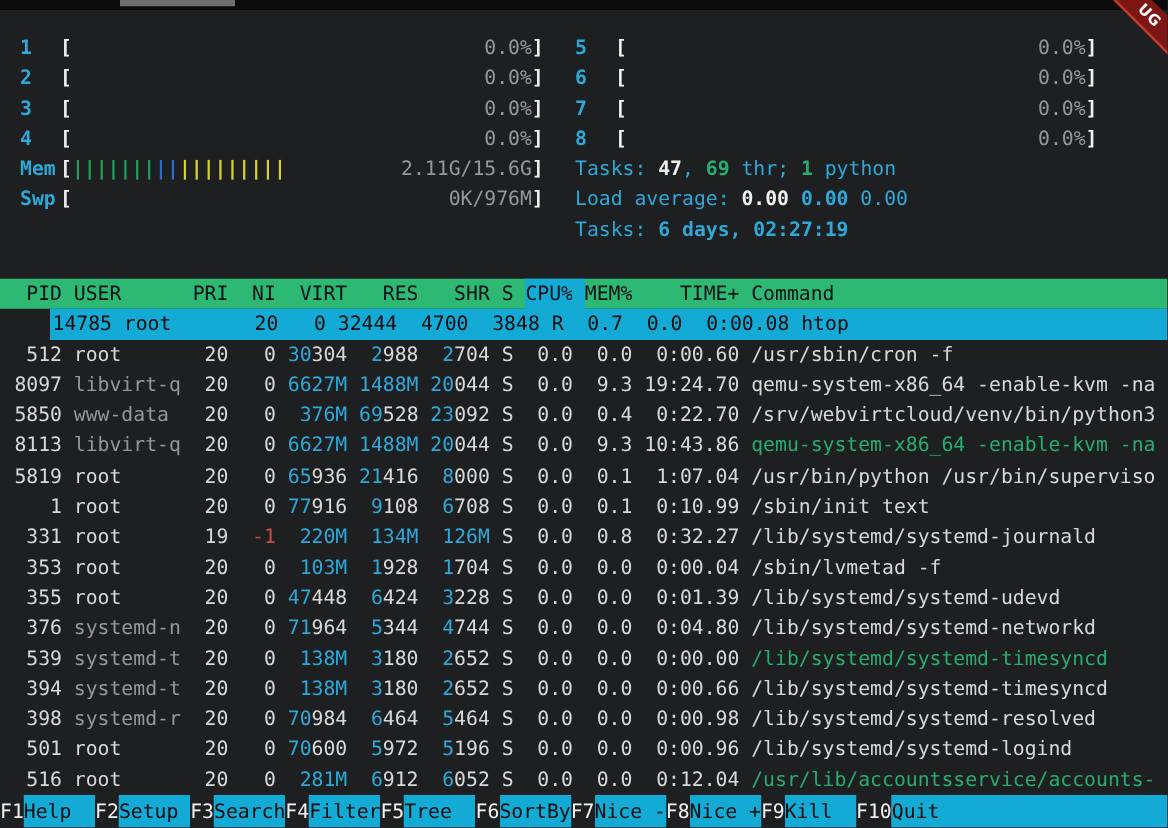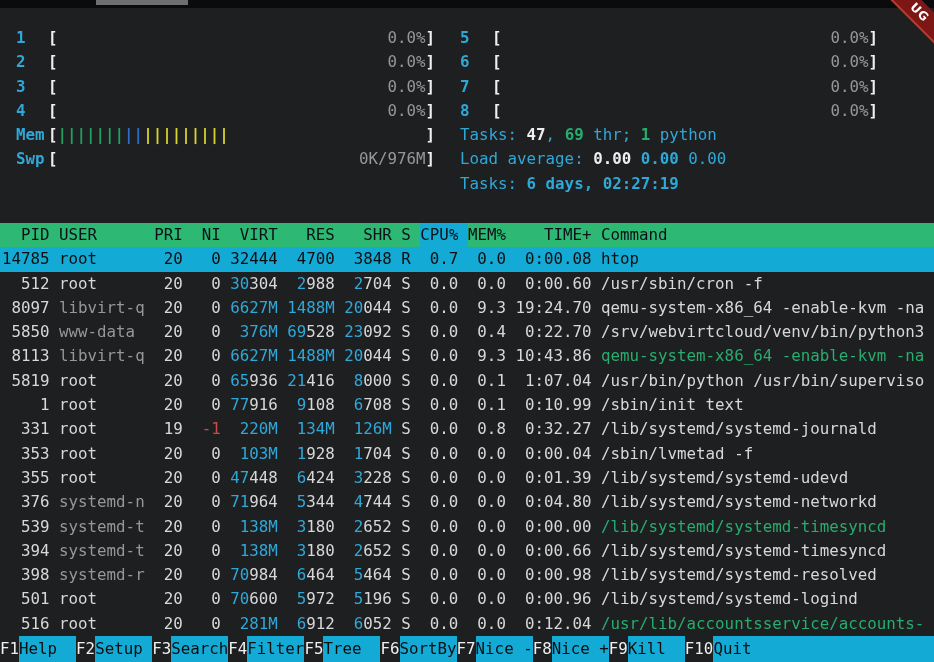--- a/index.html
+++ b/index.html
@@ -39,21 +39,21 @@
   .gb{color:var(--green);font-weight:bold;}
   .cb{color:var(--cyan);font-weight:bold;}
 
   
   #table{position:absolute;left:0;top:223px;width:934px;}
   .thead{display:flex;height:24.3px;line-height:24.3px;white-space:pre;
          background:var(--greenBg);color:#0d1117;padding-left:2px;}
   .thead .c{cursor:default;}
   .prow{display:flex;height:24.3px;line-height:24.3px;white-space:pre;
         color:var(--fg);padding-left:2px;}
-  .prow.sel{background:var(--cyanBg);}
+  .prow.sel{background:var(--cyanBg);margin-left:40px;}
   .prow.sel span{color:#0e0e0e !important;}
   .c{overflow:hidden;flex:0 0 auto;}
   .r{text-align:right;}
   .l{text-align:left;}
   .gap{width:1ch;flex:0 0 auto;}
   .grow{flex:1 1 auto;}
   .dim{color:var(--dim);}
   .red{color:var(--red);}
   .hi{color:var(--cyan);text-align:center;}
   .greentxt{color:var(--green);}
@@ -77,21 +77,21 @@
     <div class="thumb"></div>
   </div>
 
   <div class="ribbon">UG</div>
 
   <div id="meters-left" class="mcol">
       <div class="mrow"><span class="mlabel">1</span><span class="mb">[</span><span class="mfill"></span><span class="mval">0.0%</span><span class="mb">]</span></div>
       <div class="mrow"><span class="mlabel">2</span><span class="mb">[</span><span class="mfill"></span><span class="mval">0.0%</span><span class="mb">]</span></div>
       <div class="mrow"><span class="mlabel">3</span><span class="mb">[</span><span class="mfill"></span><span class="mval">0.0%</span><span class="mb">]</span></div>
       <div class="mrow"><span class="mlabel">4</span><span class="mb">[</span><span class="mfill"></span><span class="mval">0.0%</span><span class="mb">]</span></div>
-      <div class="mrow"><span class="mlabel">Mem</span><span class="mb">[</span><span class="mfill"><span class="p-green">|||||||</span><span class="p-blue">||</span><span class="p-yellow">|||||||||</span></span><span class="mb">]</span></div>
+      <div class="mrow"><span class="mlabel">Mem</span><span class="mb">[</span><span class="mfill"><span class="p-green">|||||||</span><span class="p-blue">||</span><span class="p-yellow">|||||||||</span></span><span class="mval">2.11G/15.6G</span><span class="mb">]</span></div>
       <div class="mrow"><span class="mlabel">Swp</span><span class="mb">[</span><span class="mfill"></span><span class="mval">0K/976M</span><span class="mb">]</span></div>
     </div>
   <div id="meters-right" class="mcol">
       <div class="mrow"><span class="mlabel">5</span><span class="mb">[</span><span class="mfill"></span><span class="mval">0.0%</span><span class="mb">]</span></div>
       <div class="mrow"><span class="mlabel">6</span><span class="mb">[</span><span class="mfill"></span><span class="mval">0.0%</span><span class="mb">]</span></div>
       <div class="mrow"><span class="mlabel">7</span><span class="mb">[</span><span class="mfill"></span><span class="mval">0.0%</span><span class="mb">]</span></div>
       <div class="mrow"><span class="mlabel">8</span><span class="mb">[</span><span class="mfill"></span><span class="mval">0.0%</span><span class="mb">]</span></div>
     </div>
 
   <div id="info">

